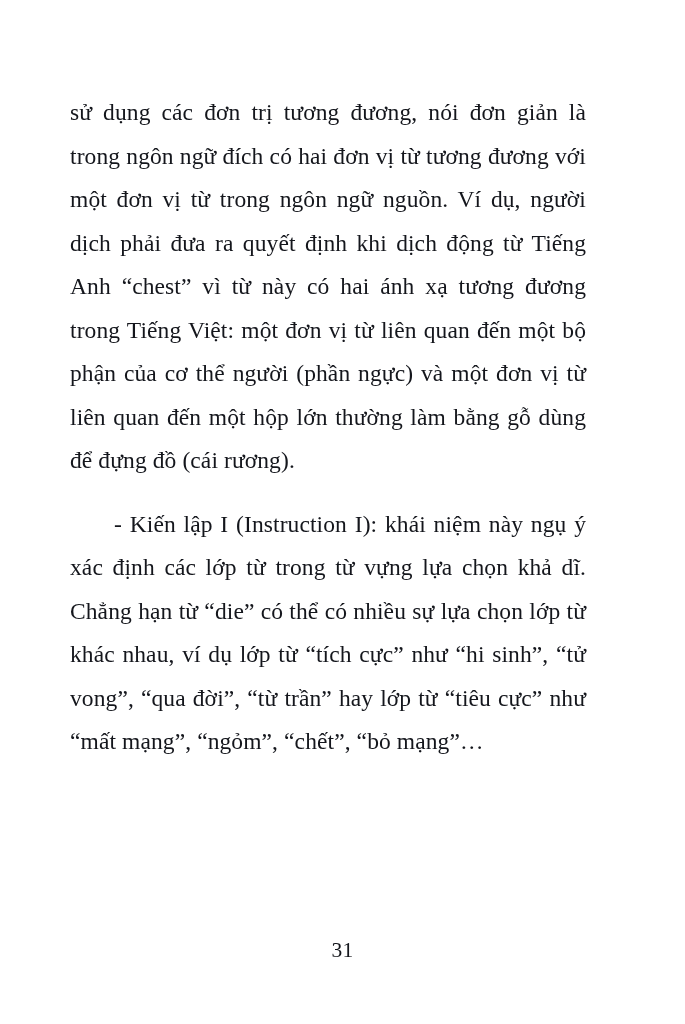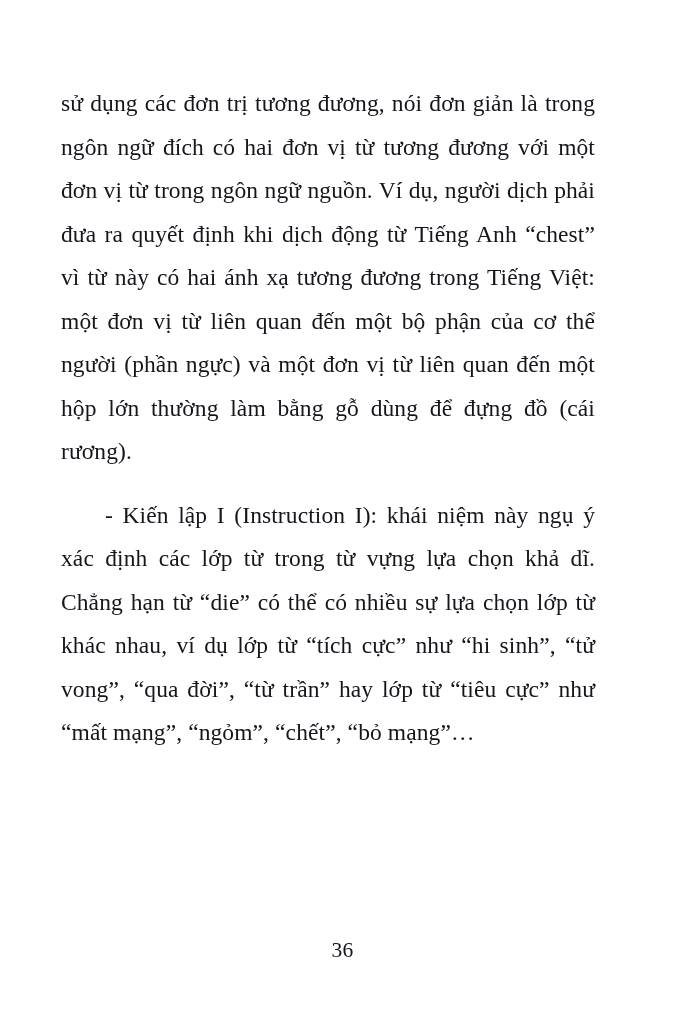--- a/index.html
+++ b/index.html
@@ -22,21 +22,21 @@
     padding: 78px 86px 0 57px;
   }
   .body-text {
     font-size: 23.5px;
     line-height: 43.5px;
     text-align: justify;
     text-justify: inter-word;
     letter-spacing: 0.1px;
   }
   .para {
-    margin: 4px;
+    margin: 13px;
   }
   .para + .para {
     margin-top: 20px;
   }
   .para.indented {
     text-indent: 44px;
   }
   .folio {
     position: absolute;
     left: 0;
@@ -51,15 +51,15 @@
 </head>
 <body>
 
 <div class="page">
 
   <div class="body-text">
     <p class="para">sử dụng các đơn trị tương đương, nói đơn giản là trong ngôn ngữ đích có hai đơn vị từ tương đương với một đơn vị từ trong ngôn ngữ nguồn. Ví dụ, người dịch phải đưa ra quyết định khi dịch động từ Tiếng Anh “chest” vì từ này có hai ánh xạ tương đương trong Tiếng Việt: một đơn vị từ liên quan đến một bộ phận của cơ thể người (phần ngực) và một đơn vị từ liên quan đến một hộp lớn thường làm bằng gỗ dùng để đựng đồ (cái rương).</p>
     <p class="para indented">- Kiến lập I (Instruction I): khái niệm này ngụ ý xác định các lớp từ trong từ vựng lựa chọn khả dĩ. Chẳng hạn từ “die” có thể có nhiều sự lựa chọn lớp từ khác nhau, ví dụ lớp từ “tích cực” như “hi sinh”, “tử vong”, “qua đời”, “từ trần” hay lớp từ “tiêu cực” như “mất mạng”, “ngỏm”, “chết”, “bỏ mạng”…</p>
   </div>
 
-  <div class="folio">36</div>
+  <div class="folio">31</div>
 
 </div>
 
 </body></html>

